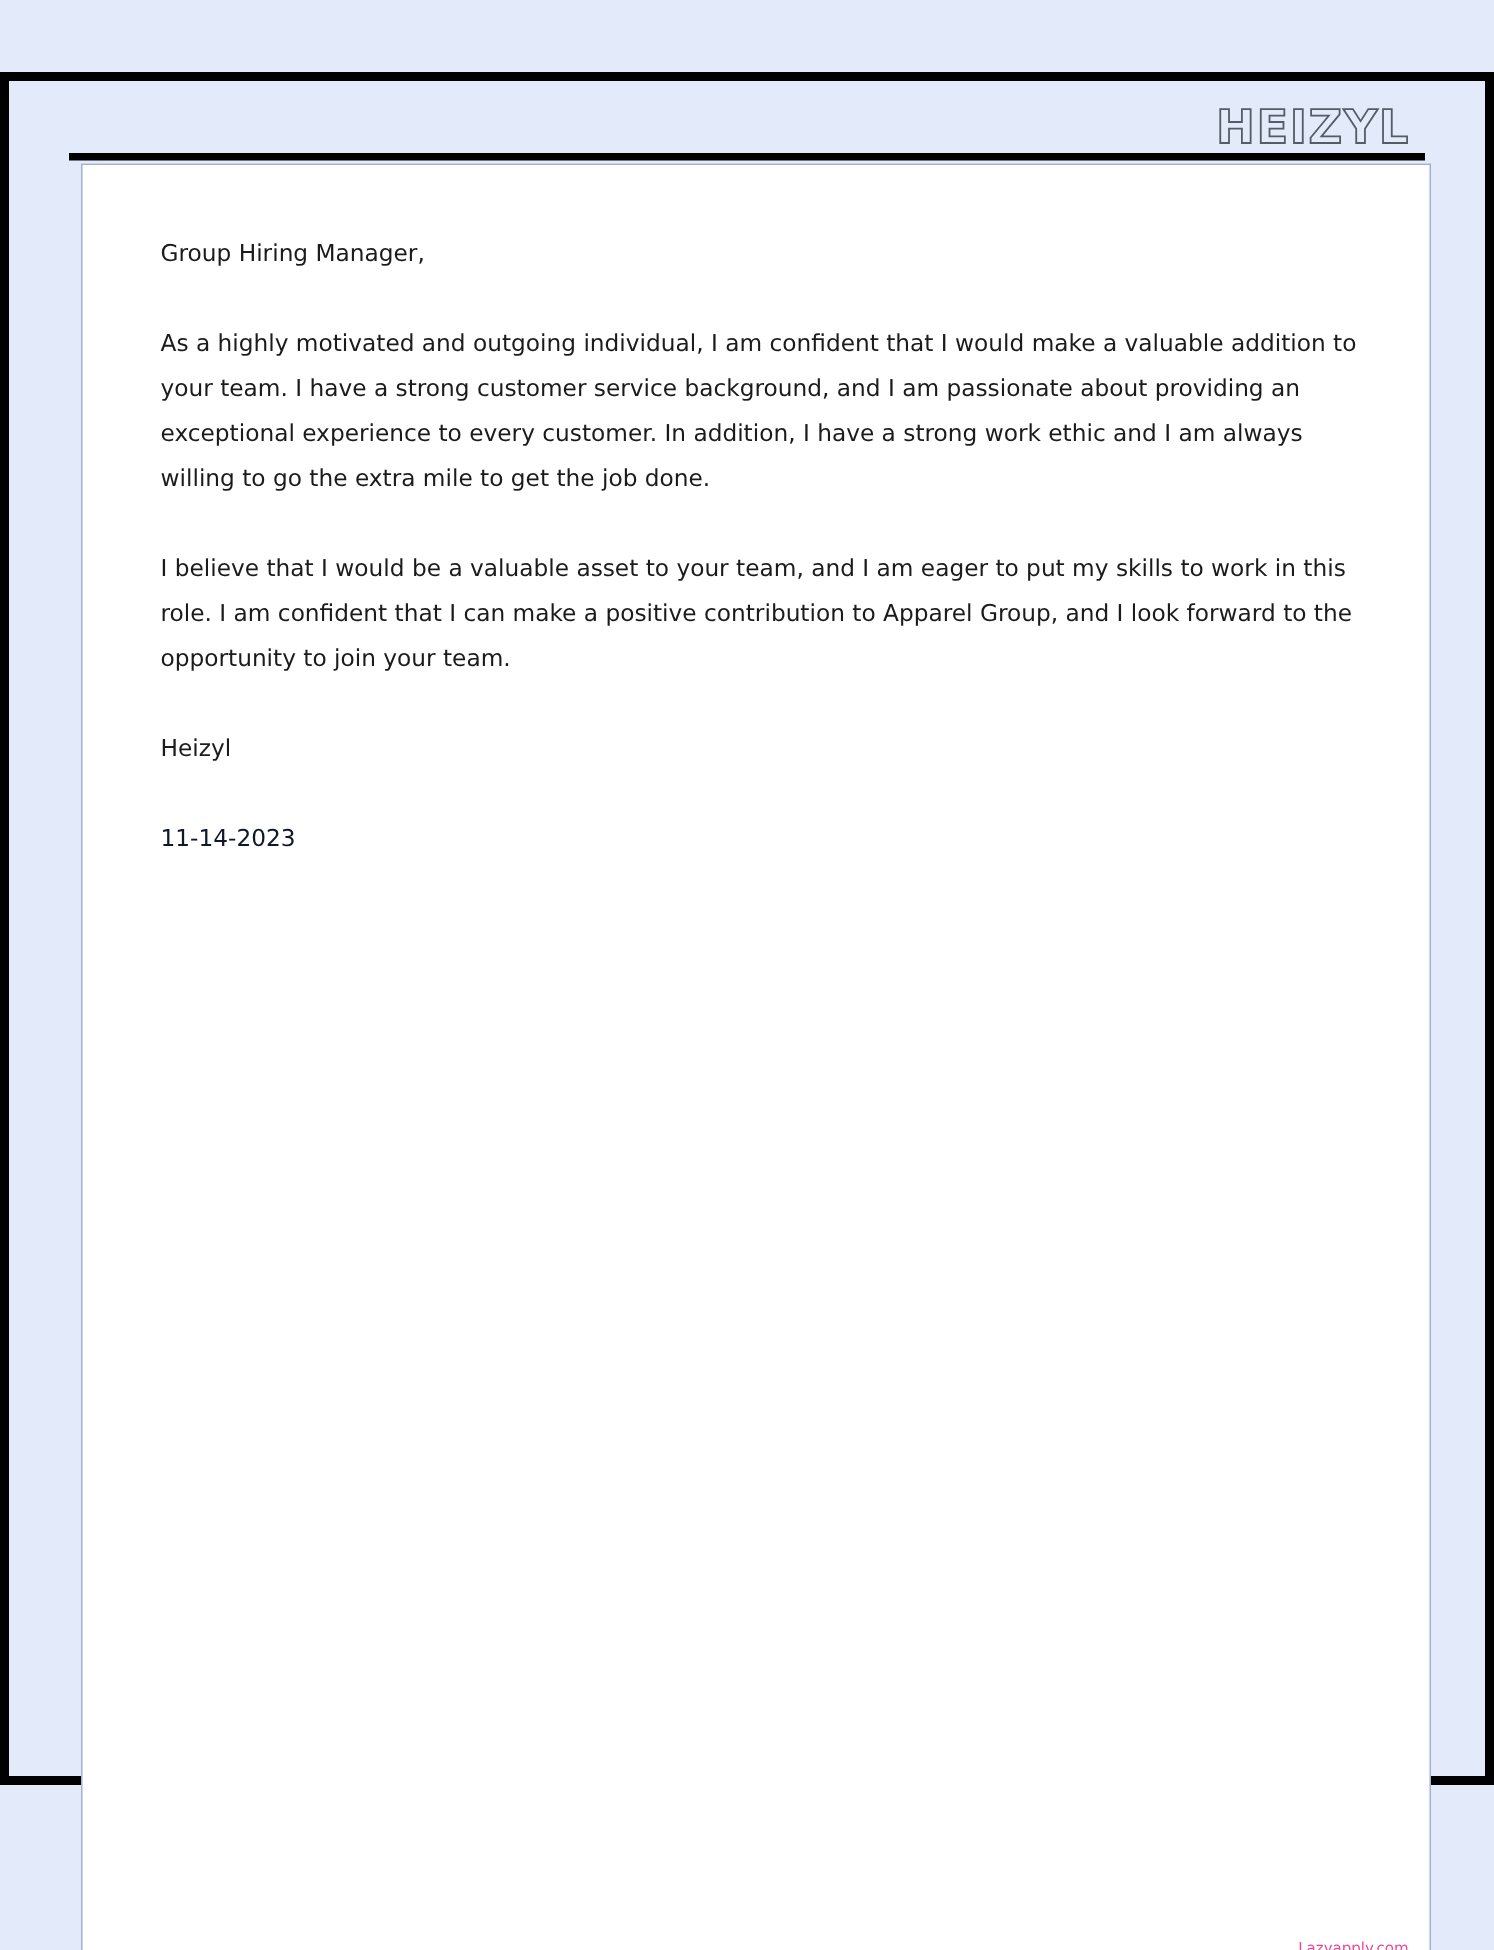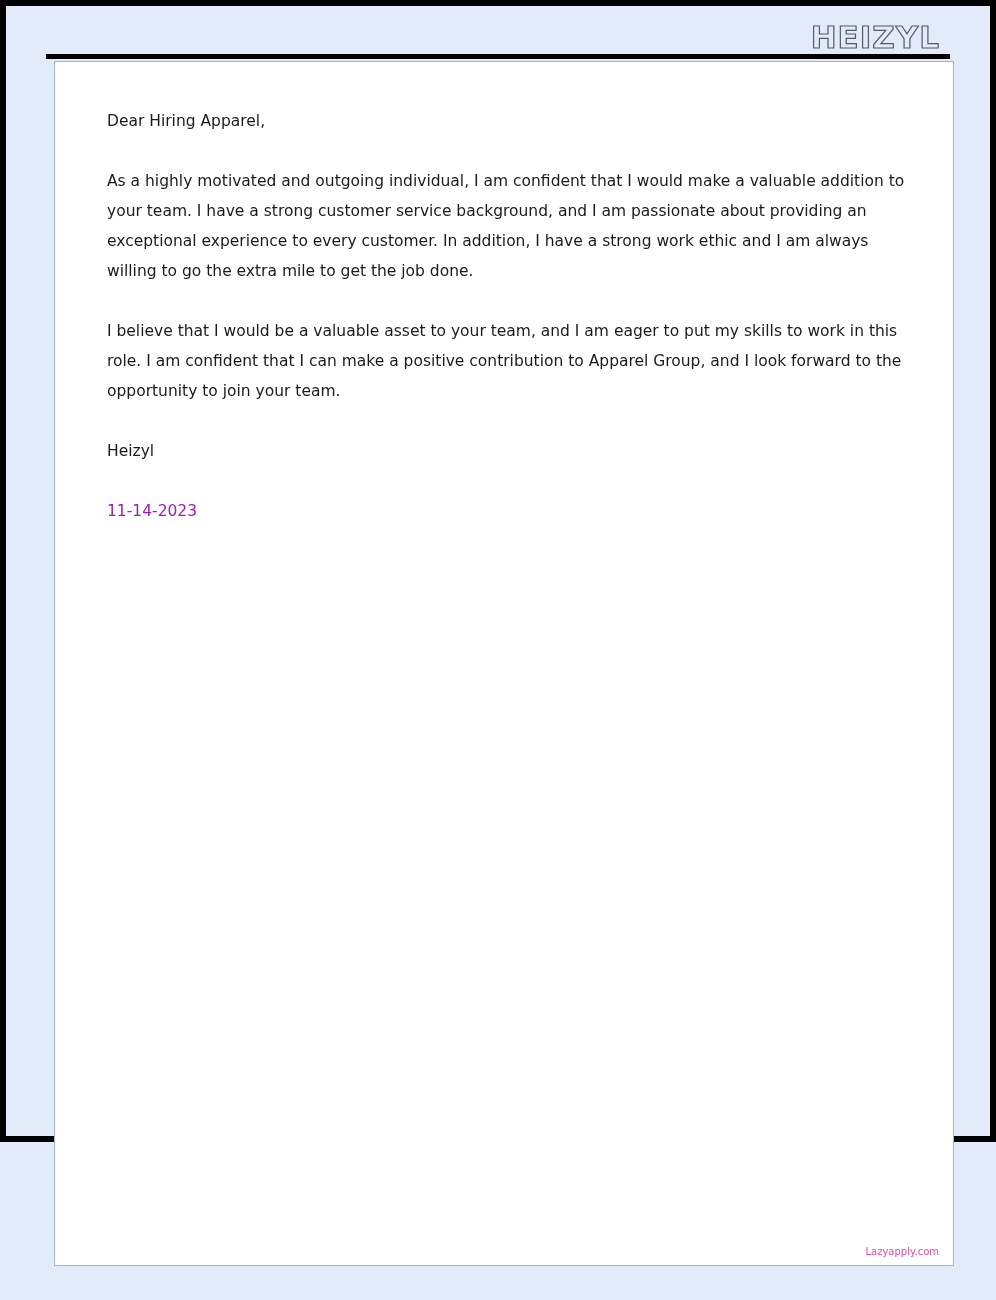--- a/index.html
+++ b/index.html
@@ -13,20 +13,21 @@
     font-family: "DejaVu Sans", sans-serif;
     overflow: hidden;
   }
   .page {
     position: relative;
     width: 996px;
     height: 1142px;
     box-sizing: border-box;
     border: 6px solid #000000;
     background: #e3ebfb;
+    margin-top: 48px;
   }
   .header {
     position: absolute;
     top: 6px;
     left: 6px;
     right: 6px;
     height: 38px;
     background: #e3ebfb;
   }
   .brand {
@@ -67,21 +68,21 @@
     right: 40px;
     font-family: "DejaVu Sans", sans-serif;
     font-size: 15.5px;
     line-height: 30px;
     color: #1b1b1b;
   }
   .letter p {
     margin: 0 0 30px 0;
   }
   .date {
-    color: #a21caf;
+    color: #0f172a;
     margin: 0;
   }
   .sig-name {
     margin: 0 0 10px 0;
   }
   .footer {
     position: absolute;
     right: 14px;
     bottom: 8px;
     font-family: "DejaVu Sans", sans-serif;
@@ -96,21 +97,21 @@
 
   <div class="header">
     <div class="brand">HEIZYL</div>
   </div>
 
   <div class="rule"></div>
 
   <div class="sheet">
 
     <div class="letter">
-      <p>Dear Hiring Apparel,</p>
+      <p>Group Hiring Manager,</p>
       <p>As a highly motivated and outgoing individual, I am confident that I would make a valuable addition to your team. I have a strong customer service background, and I am passionate about providing an exceptional experience to every customer. In addition, I have a strong work ethic and I am always willing to go the extra mile to get the job done.</p>
       <p>I believe that I would be a valuable asset to your team, and I am eager to put my skills to work in this role. I am confident that I can make a positive contribution to Apparel Group, and I look forward to the opportunity to join your team.</p>
       <p class="sig-name">Heizyl</p>
       <p class="date">11-14-2023</p>
     </div>
 
     <div class="footer">Lazyapply.com</div>
   </div>
 
 </div>

